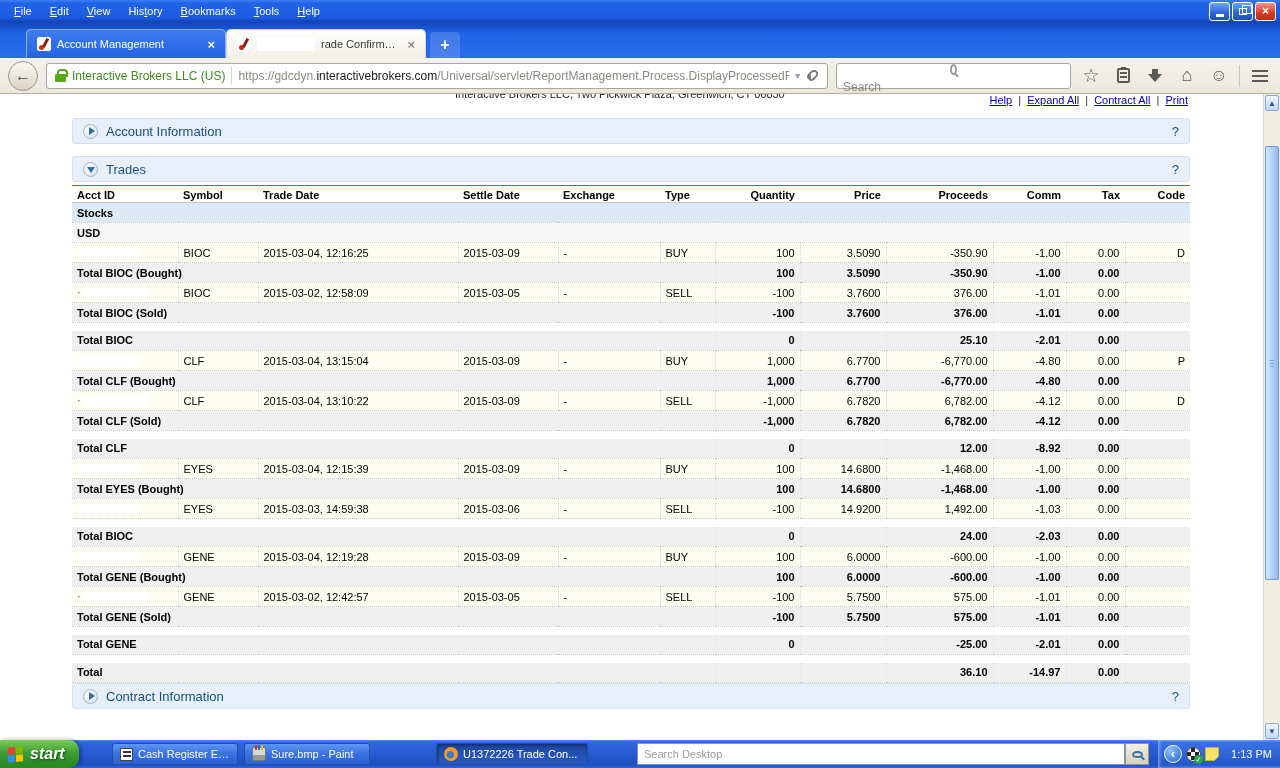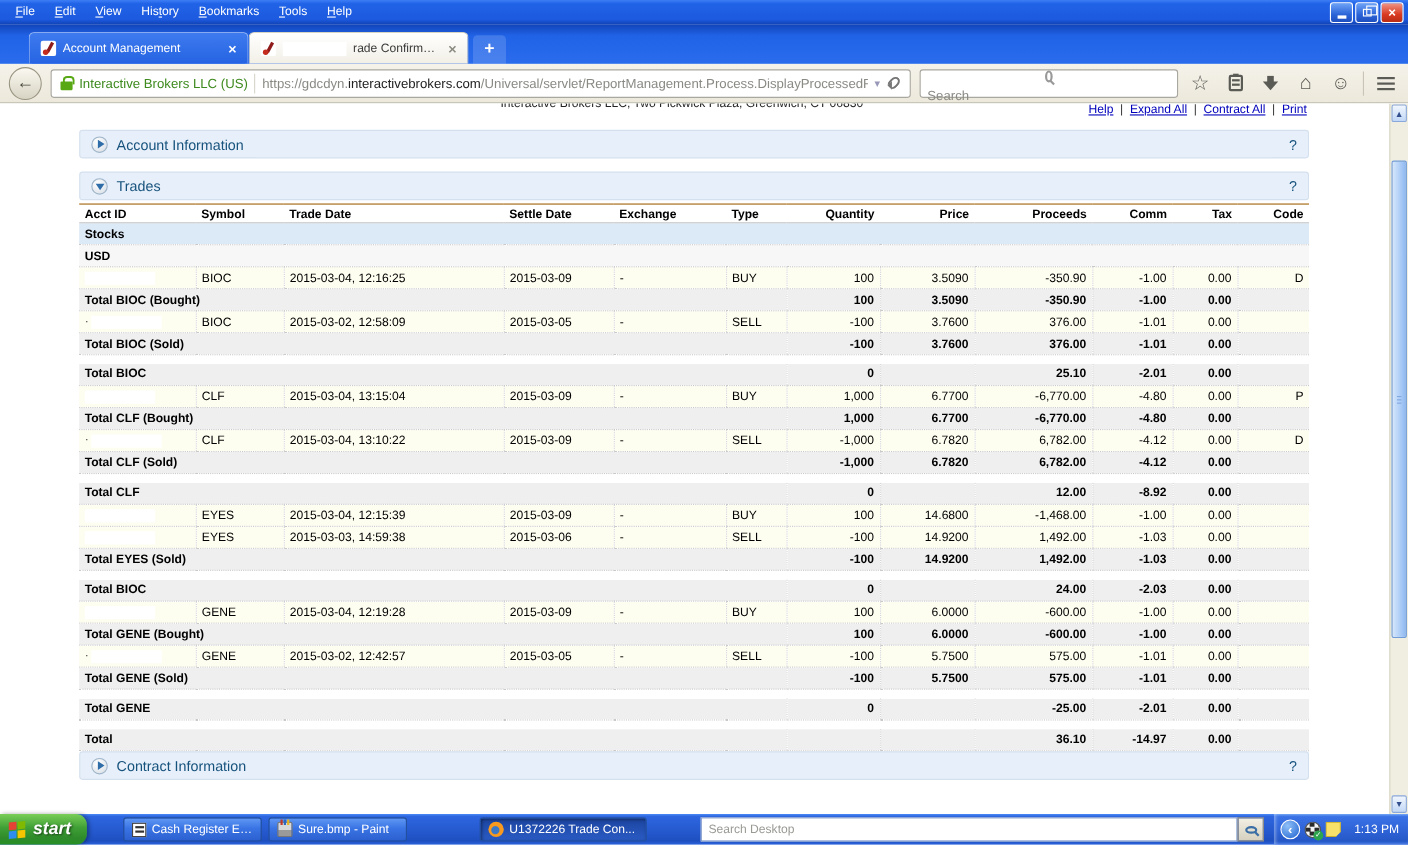--- a/index.html
+++ b/index.html
@@ -412,36 +412,36 @@
                 <td>2015-03-09</td>
                 <td>-</td>
                 <td>BUY</td>
                 <td class="num">100</td>
                 <td class="num">14.6800</td>
                 <td class="num">-1,468.00</td>
                 <td class="num">-1.00</td>
                 <td class="num">0.00</td>
                 <td class="num"></td>
               </tr>
+              <tr class="row-subtotal">
+                <td colspan="6">Total EYES (Bought)</td>
+                <td class="num">100</td>
+                <td class="num">14.6800</td>
+                <td class="num">-1,468.00</td>
+                <td class="num">-1.00</td>
+                <td class="num">0.00</td>
+                <td class="num"></td>
+              </tr>
               <tr class="row-data">
                 <td><span class="redact"></span></td>
                 <td>EYES</td>
                 <td>2015-03-03, 14:59:38</td>
                 <td>2015-03-06</td>
                 <td>-</td>
                 <td>SELL</td>
-                <td class="num">-100</td>
-                <td class="num">14.9200</td>
-                <td class="num">1,492.00</td>
-                <td class="num">-1.03</td>
-                <td class="num">0.00</td>
-                <td class="num"></td>
-              </tr>
-              <tr class="row-subtotal">
-                <td colspan="6">Total EYES (Sold)</td>
                 <td class="num">-100</td>
                 <td class="num">14.9200</td>
                 <td class="num">1,492.00</td>
                 <td class="num">-1.03</td>
                 <td class="num">0.00</td>
                 <td class="num"></td>
               </tr>
               <tr class="row-gap">
                 <td class="gapcell" colspan="12"></td>
               </tr>

